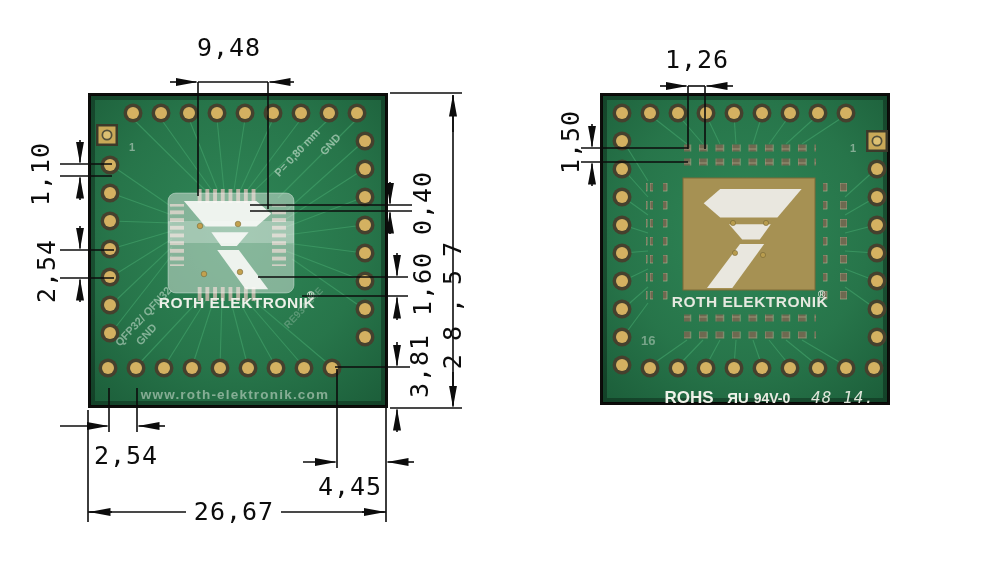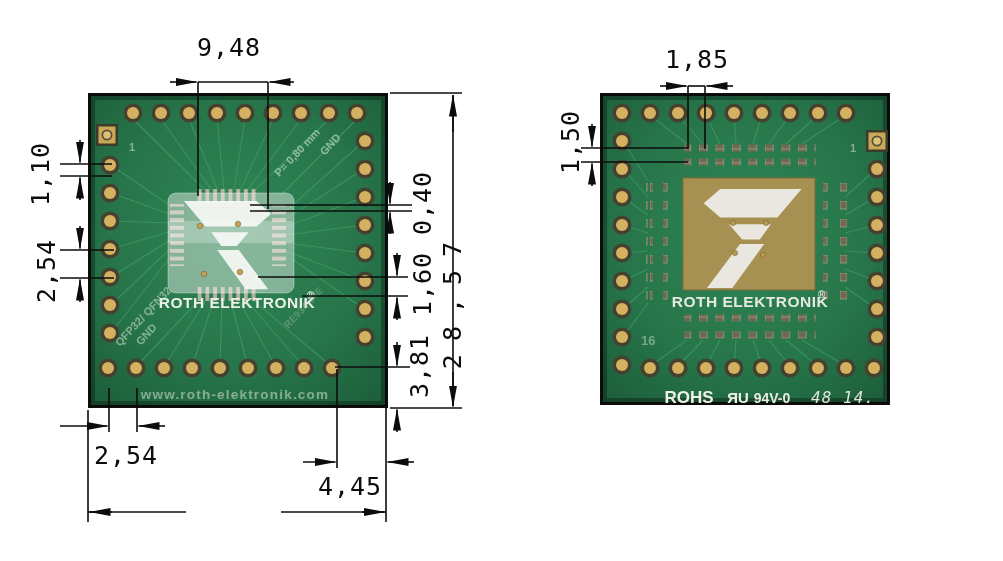--- a/index.html
+++ b/index.html
@@ -334,16 +334,17 @@
 
   <span class="dlabel" style="left:229px;top:47px">9,48</span>
   <span class="dlabel rot" style="left:40px;top:174px">1,10</span>
   <span class="dlabel rot" style="left:46px;top:271px">2,54</span>
   <span class="dlabel rot" style="left:422px;top:203px">0,40</span>
   <span class="dlabel rot" style="left:422px;top:284px">1,60</span>
   <span class="dlabel rot" style="left:419px;top:366px">3,81</span>
   <span class="dlabel rot wide" style="left:452px;top:299px">28,57</span>
   <span class="dlabel" style="left:126px;top:455px">2,54</span>
   <span class="dlabel" style="left:350px;top:486px">4,45</span>
-  <span class="dlabel" style="left:697px;top:59px">1,85</span>
+  <span class="dlabel" style="left:234px;top:511px">26,67</span>
+  <span class="dlabel" style="left:697px;top:59px">1,26</span>
   <span class="dlabel rot" style="left:570px;top:142px">1,50</span>
 
 </div>
 
 </body></html>

